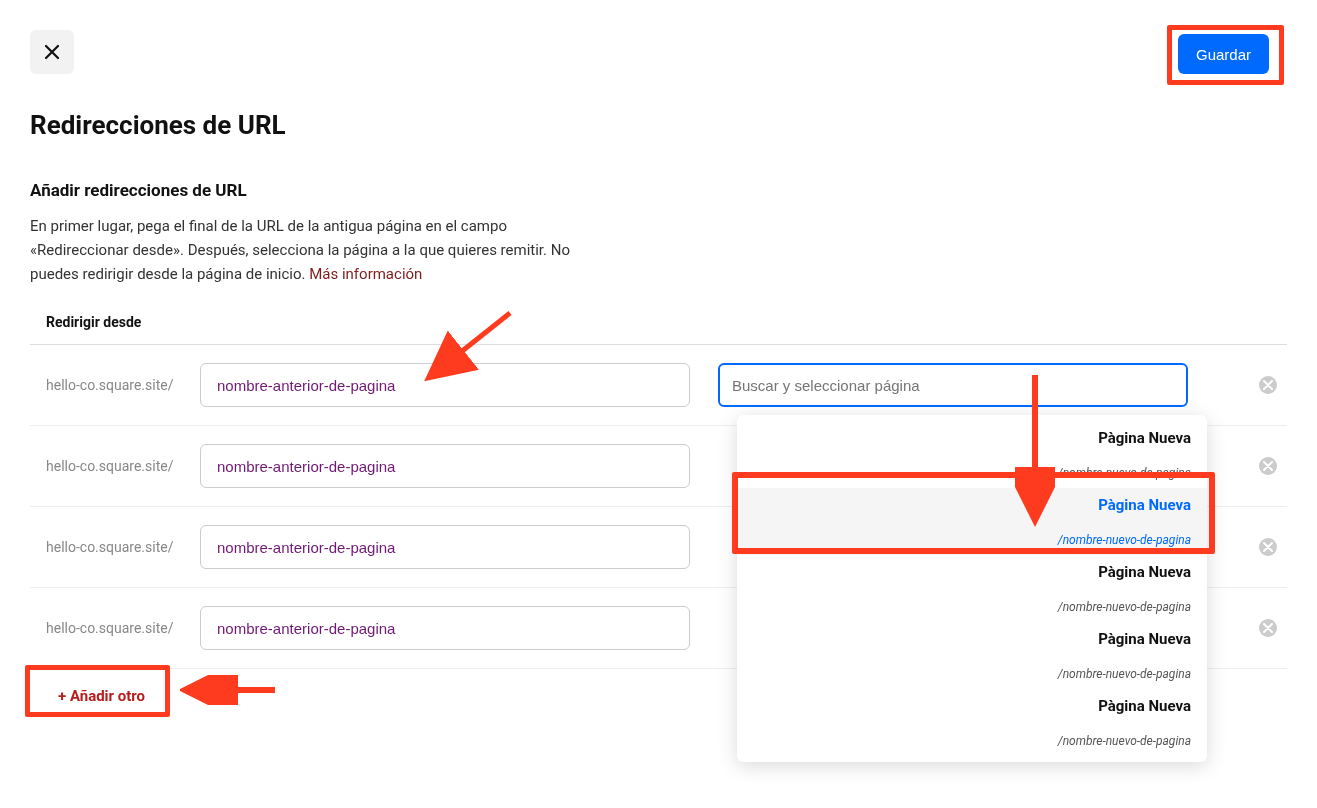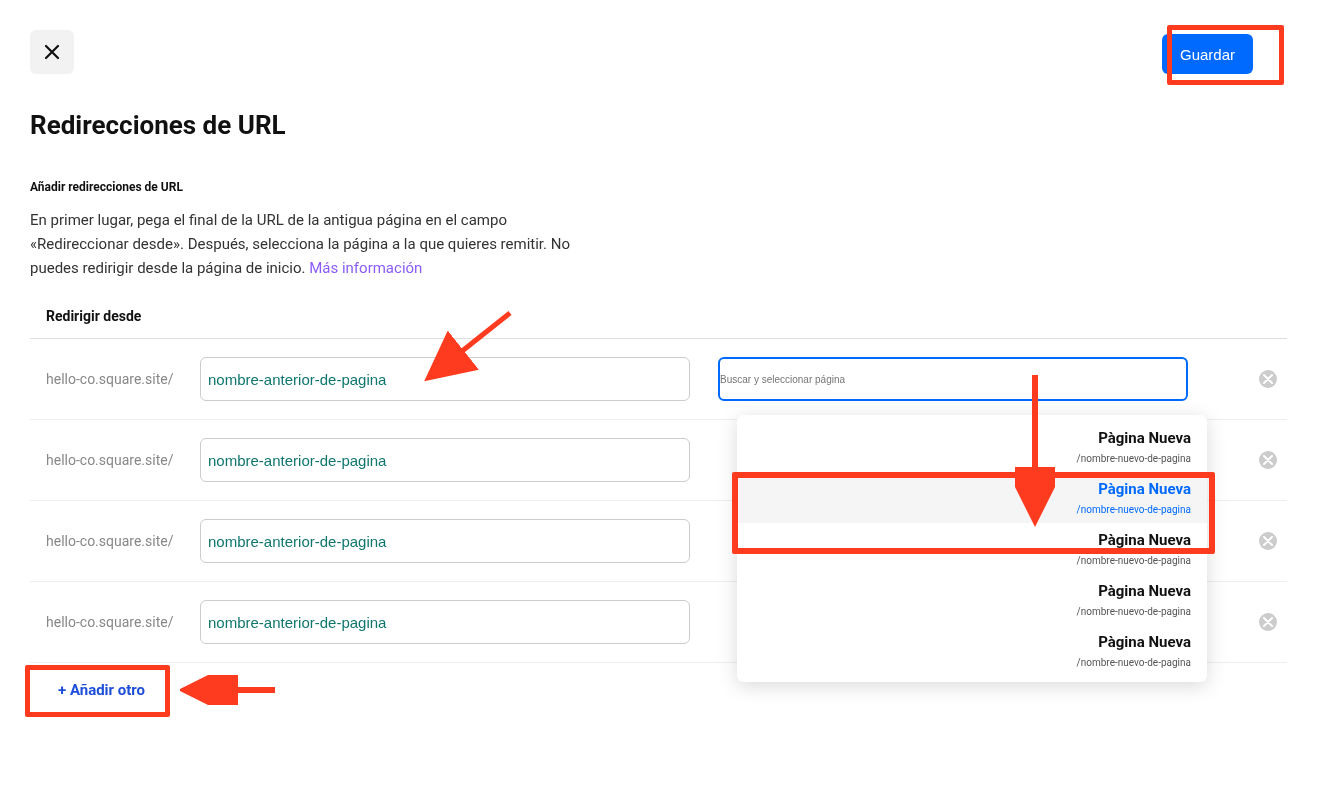--- a/index.html
+++ b/index.html
@@ -18,49 +18,49 @@
       border-radius: 6px;
       display: flex; align-items: center; justify-content: center;
       cursor: pointer;
       font-size: 20px;
       color: #111;
       border: none;
     }
     .save-btn {
       position: absolute;
       top: 34px;
-      right: 64px;
+      right: 48px;
       background: #006aff;
       color: #fff;
       border: none;
       height: 40px;
       padding: 0 18px;
       border-radius: 6px;
       font-size: 15px;
       font-weight: 500;
       cursor: pointer;
     }
     .page-title {
       font-size: 26px;
       font-weight: 700;
       margin-top: 36px;
       margin-bottom: 40px;
     }
     .sub-title {
-      font-size: 12px;
+      font-size: 17px;
       font-weight: 700;
       margin-bottom: 14px;
     }
     .description {
       font-size: 15px;
       line-height: 1.6;
       color: #333;
       max-width: 540px;
     }
-    .more-link { color: #8b5cf6; text-decoration: none; cursor: pointer; margin-top: 20px; }
+    .more-link { color: #7f1d1d; text-decoration: none; cursor: pointer; margin-top: 20px; }
     .table-area { margin-top: 28px; }
     .headers {
       display: flex;
       align-items: center;
       border-bottom: 1px solid #ddd;
       padding-bottom: 14px;
       padding-left: 16px;
     }
     .header-from { flex: 0 0 690px; font-size: 14px; font-weight: 700; }
     .header-to   { flex: 1; font-size: 14px; font-weight: 700; }
@@ -74,32 +74,32 @@
     .site-label {
       font-size: 14px;
       color: #888;
       flex: 0 0 150px;
     }
     .input-field {
       flex: 0 0 490px;
       height: 44px;
       border: 1px solid #ccc;
       border-radius: 6px;
-      padding: 0 7px;
-      font-size: 15px;
-      color: #0f766e;
+      padding: 0 16px;
+      font-size: 15px;
+      color: #701a75;
       background: #fff;
     }
     .search-field {
       flex: 0 0 470px;
       height: 44px;
       border: 2px solid #006aff;
       border-radius: 6px;
-      padding: 0 0;
-      font-size: 10px;
+      padding: 0 12px;
+      font-size: 15px;
       color: #be185d;
       background: #fff;
       margin-left: 24px;
     }
     .plain-to {
       flex: 0 0 470px;
       height: 44px;
       margin-left: 24px;
     }
     .remove-icon {
@@ -111,39 +111,39 @@
       display: flex; align-items: center; justify-content: center;
       cursor: pointer;
     }
     .remove-icon svg { width: 10px; height: 10px; }
     .add-btn {
       margin-top: 10px;
       margin-left: 16px;
       display: inline-block;
       font-size: 15px;
       font-weight: 700;
-      color: #1d4ed8;
+      color: #b91c1c;
       padding: 8px 12px;
       cursor: pointer;
     }
     .dropdown {
       position: absolute;
       left: 737px;
       top: 415px;
       width: 470px;
       background: #fff;
       border-radius: 6px;
       box-shadow: 0 4px 20px rgba(0,0,0,0.15);
       padding: 6px 0;
       z-index: 10;
       text-align: right;
     }
     .dd-item { padding: 8px 16px; cursor: pointer; }
     .dd-title { font-size: 15px; font-weight: 700; color: #111; }
-    .dd-path  { font-size: 10px; color: #555; margin-top: 6px; }
+    .dd-path  { font-size: 12px; color: #555; margin-top: 19px; font-style: italic; }
     .dd-item.selected .dd-title,
     .dd-item.selected .dd-path { color: #006aff; }
     .dd-item.selected { background: #f5f5f5; }
 
     
     .hl-box { position: absolute; border: 5px solid #ff3b1f; border-radius: 2px; pointer-events: none; z-index: 30; }
     .hl-save   { top: 25px;  right: 33px; width: 117px; height: 60px; }
     .hl-add    { top: 665px; left: 25px;  width: 145px; height: 52px; }
     .hl-dd     { top: 472px; left: 732px; width: 483px; height: 82px; border-width: 6px; }
 

